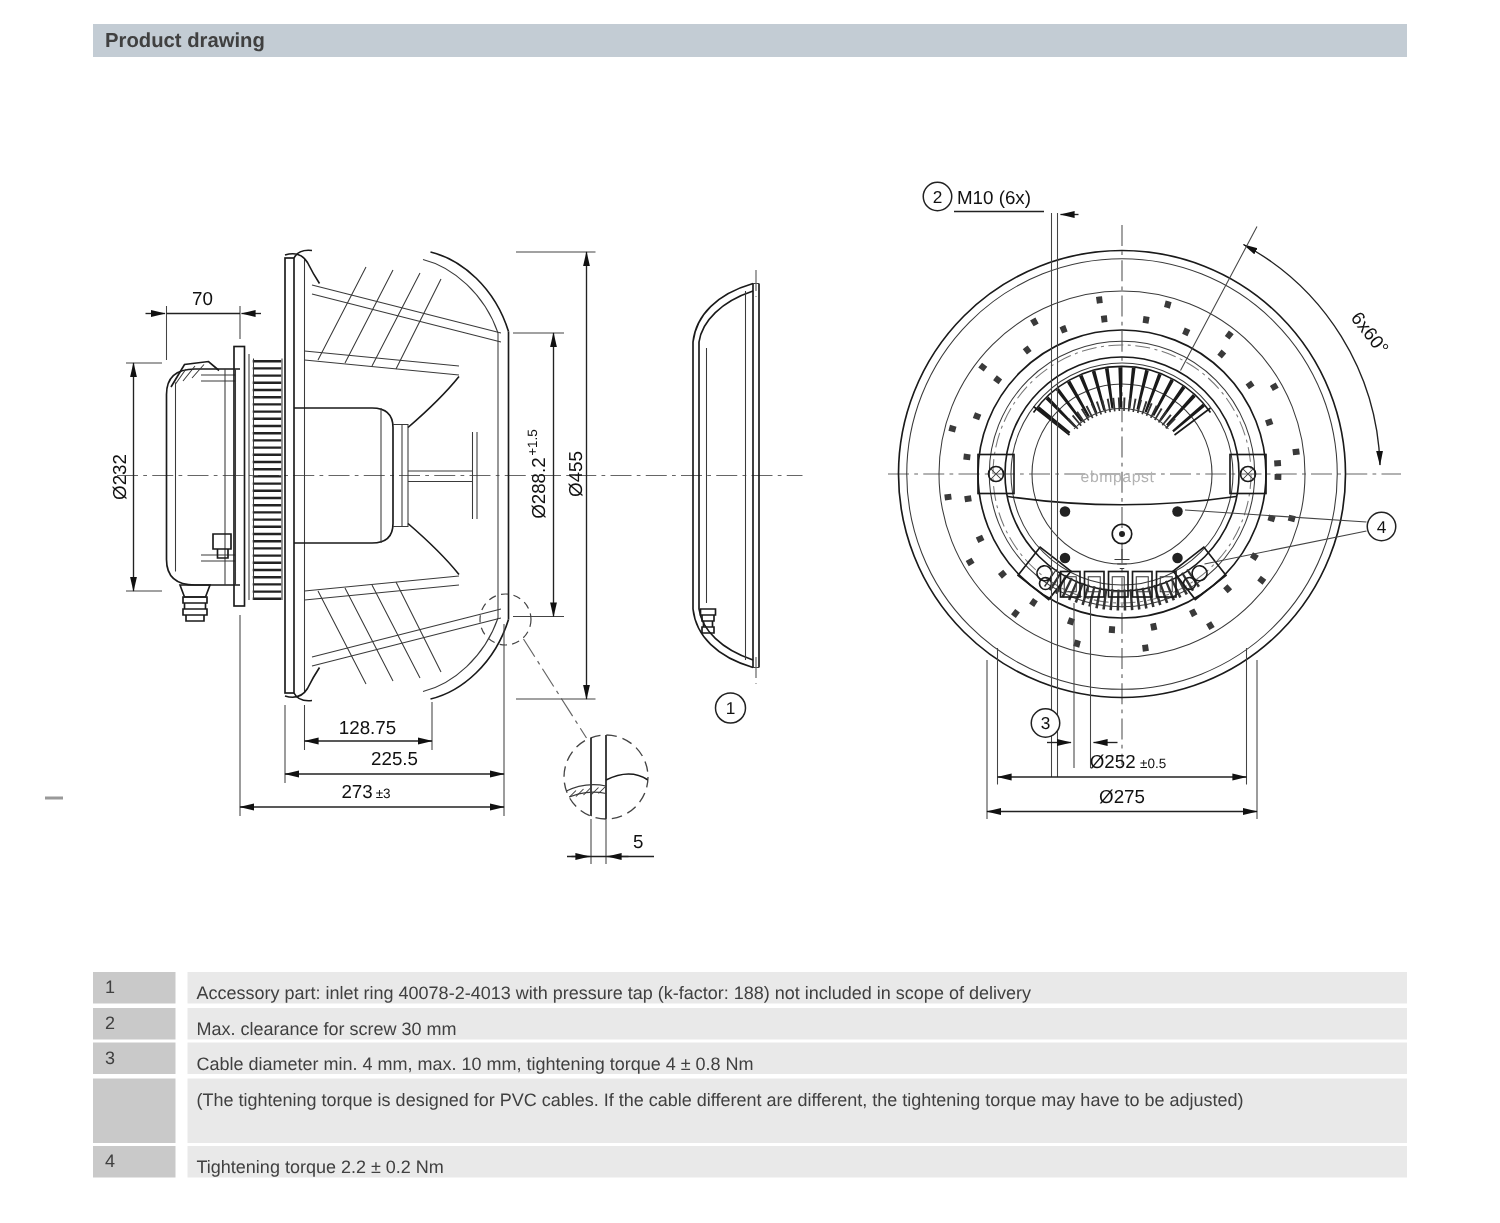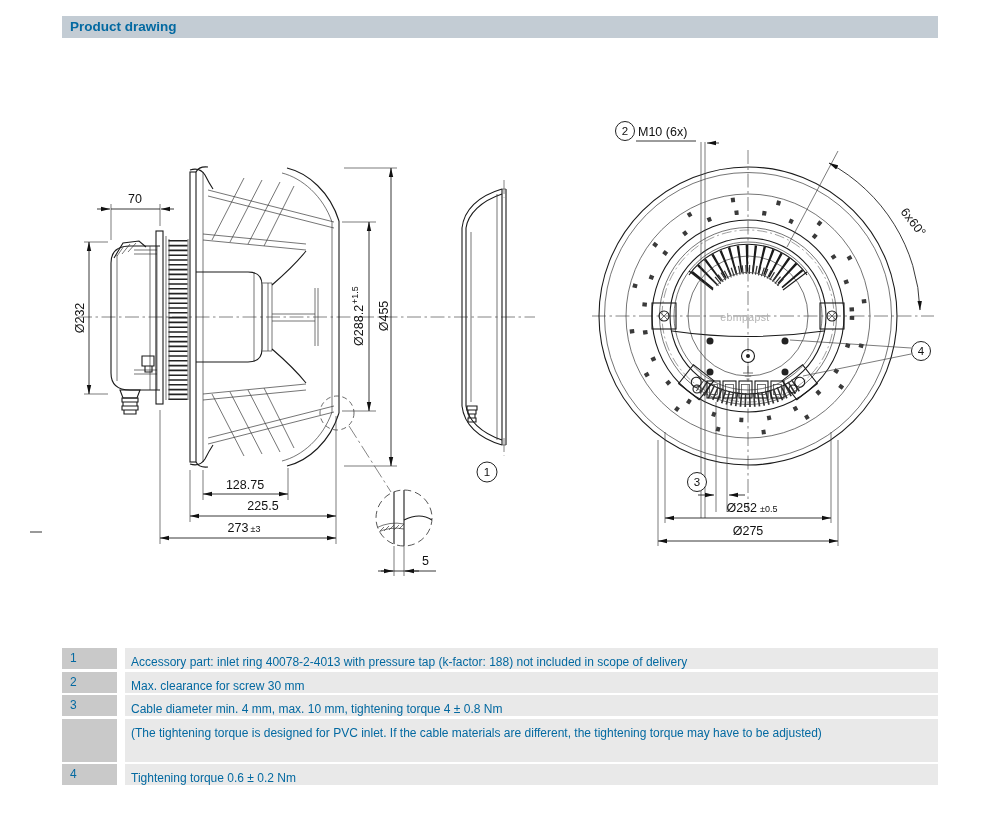--- a/index.html
+++ b/index.html
@@ -1,17 +1,17 @@
 <!DOCTYPE html>
 <html><head>
 <meta charset="utf-8">
 <style>
   html,body{margin:0;padding:0;background:#fff;}
   #page{position:relative;width:1000px;height:815px;background:#fff;overflow:hidden;
-        font-family:"Liberation Sans",sans-serif;color:#0369a1;}
+        font-family:"Liberation Sans",sans-serif;color:#404040;}
   #title-bar{position:absolute;left:62px;top:16px;width:876px;height:22px;
              background:#c3ccd4;line-height:22px;font-size:13.5px;font-weight:bold;
              padding-left:8px;box-sizing:border-box;}
   #margin-dash{position:absolute;left:30px;top:531px;width:12px;height:2px;background:#999;}
   #drawing{position:absolute;left:0;top:0;}
   svg text{font-family:"Liberation Sans",sans-serif;fill:#111;}
   .dim{font-size:12.5px;}
   .dimsmall{font-size:9px;}
   .callout-num{font-size:11.5px;}
   .logo{font-size:10.5px;fill:#b2b2b2;letter-spacing:.4px;}
@@ -284,21 +284,21 @@
     <div class="note-row">
       <div class="note-no h21">2</div>
       <div class="note-text h21">Max. clearance for screw 30 mm</div>
     </div>
     <div class="note-row">
       <div class="note-no h21">3</div>
       <div class="note-text h21">Cable diameter min. 4 mm, max. 10 mm, tightening torque 4 ± 0.8 Nm</div>
     </div>
     <div class="note-row">
       <div class="note-no h43"></div>
-      <div class="note-text h43">(The tightening torque is designed for PVC inlet. If the cable materials are different, the tightening torque may have to be adjusted)</div>
+      <div class="note-text h43">(The tightening torque is designed for PVC cables. If the cable different are different, the tightening torque may have to be adjusted)</div>
     </div>
     <div class="note-row">
       <div class="note-no h21">4</div>
-      <div class="note-text h21">Tightening torque 0.6 ± 0.2 Nm</div>
+      <div class="note-text h21">Tightening torque 2.2 ± 0.2 Nm</div>
     </div>
   </div>
 
 </div>
 
 </body></html>

